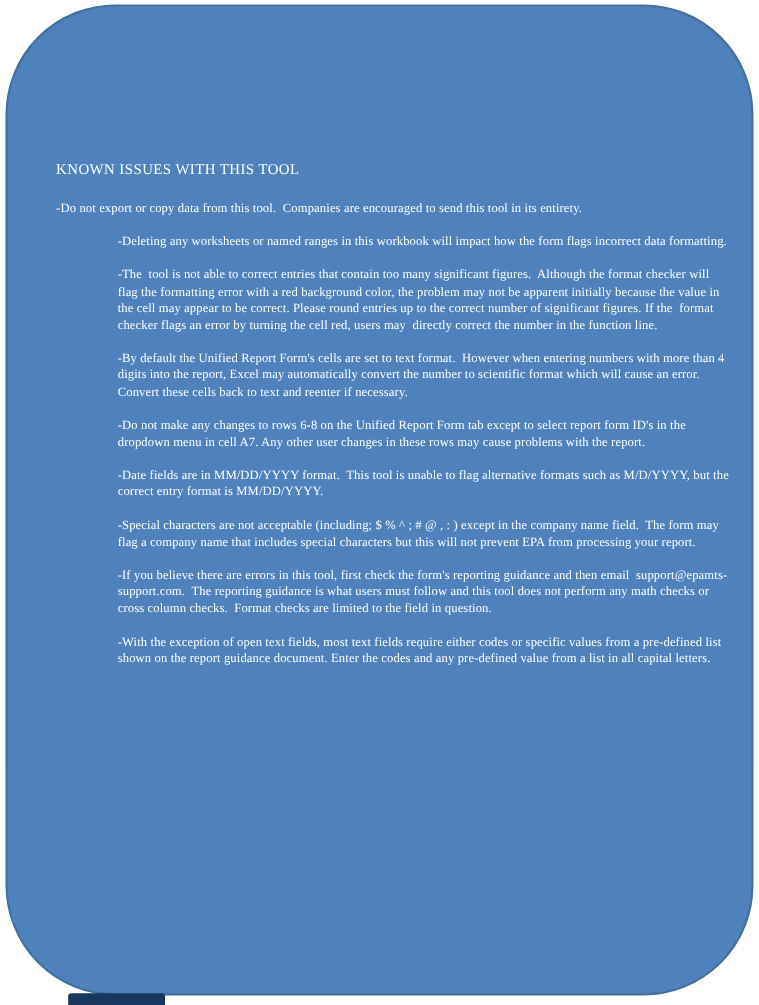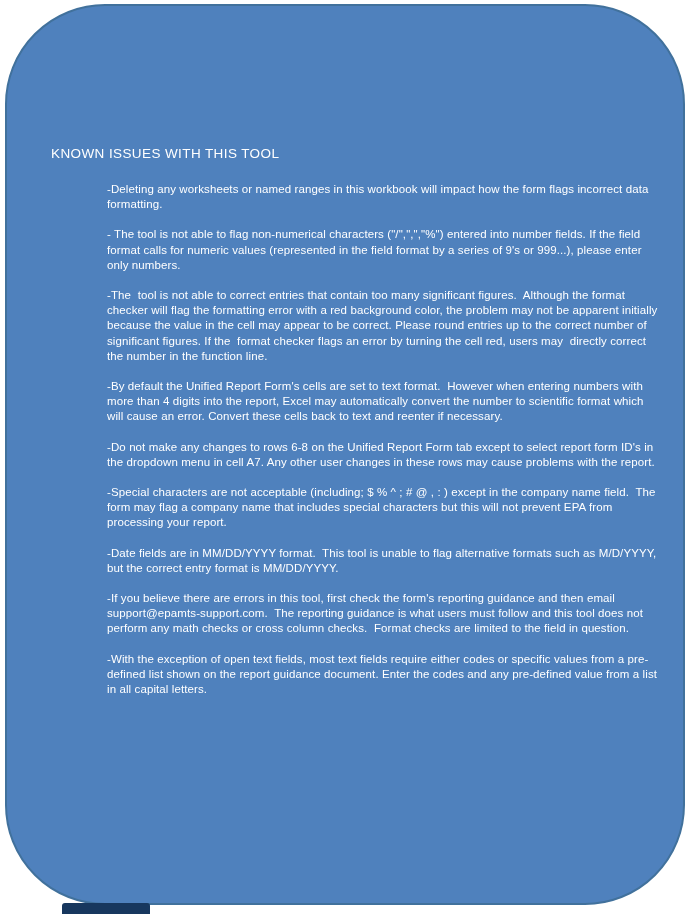--- a/index.html
+++ b/index.html
@@ -6,21 +6,21 @@
     margin: 0;
     padding: 0;
     background: #ffffff;
   }
   .canvas {
     position: relative;
     width: 690px;
     height: 914px;
     background: #ffffff;
     overflow: hidden;
-    font-family: Liberation Sans, sans-serif;
+    font-family: Liberation Serif, serif;
   }
   .rounded-shape {
     position: absolute;
     left: 5px;
     top: 4px;
     width: 680px;
     height: 901px;
     box-sizing: border-box;
     background: var(--shape-fill, #4f81bd);
     border: 2px solid var(--shape-border, #41719c);
@@ -67,34 +67,34 @@
 </head>
 <body>
 
 <div class="canvas">
 
   <div class="rounded-shape">
     <div class="content">
 
       <h1 class="page-title">KNOWN ISSUES WITH THIS TOOL</h1>
 
+      <p class="para flush">-Do not export or copy data from this tool.  Companies are encouraged to send this tool in its entirety.</p>
 
       <p class="para indented">-Deleting any worksheets or named ranges in this workbook will impact how the form flags incorrect data formatting.</p>
 
-      <p class="para indented">- The tool is not able to flag non-numerical characters ("/",",","%") entered into number fields. If the field format calls for numeric values (represented in the field format by a series of 9's or 999...), please enter only numbers.</p>
 
       <p class="para indented">-The  tool is not able to correct entries that contain too many significant figures.  Although the format checker will flag the formatting error with a red background color, the problem may not be apparent initially because the value in the cell may appear to be correct. Please round entries up to the correct number of significant figures. If the  format checker flags an error by turning the cell red, users may  directly correct the number in the function line.</p>
 
       <p class="para indented">-By default the Unified Report Form's cells are set to text format.  However when entering numbers with more than 4 digits into the report, Excel may automatically convert the number to scientific format which will cause an error. Convert these cells back to text and reenter if necessary.</p>
 
       <p class="para indented">-Do not make any changes to rows 6-8 on the Unified Report Form tab except to select report form ID's in the dropdown menu in cell A7. Any other user changes in these rows may cause problems with the report.</p>
 
+      <p class="para indented">-Date fields are in MM/DD/YYYY format.  This tool is unable to flag alternative formats such as M/D/YYYY, but the correct entry format is MM/DD/YYYY.</p>
+
       <p class="para indented">-Special characters are not acceptable (including; $ % ^ ; # @ , : ) except in the company name field.  The form may flag a company name that includes special characters but this will not prevent EPA from processing your report.</p>
-
-      <p class="para indented">-Date fields are in MM/DD/YYYY format.  This tool is unable to flag alternative formats such as M/D/YYYY, but the correct entry format is MM/DD/YYYY.</p>
 
       <p class="para indented">-If you believe there are errors in this tool, first check the form's reporting guidance and then email  support@epamts-support.com.  The reporting guidance is what users must follow and this tool does not perform any math checks or cross column checks.  Format checks are limited to the field in question.</p>
 
       <p class="para indented">-With the exception of open text fields, most text fields require either codes or specific values from a pre-defined list shown on the report guidance document. Enter the codes and any pre-defined value from a list in all capital letters.</p>
 
     </div>
   </div>
 
   <div class="next-shape-peek"></div>
 

